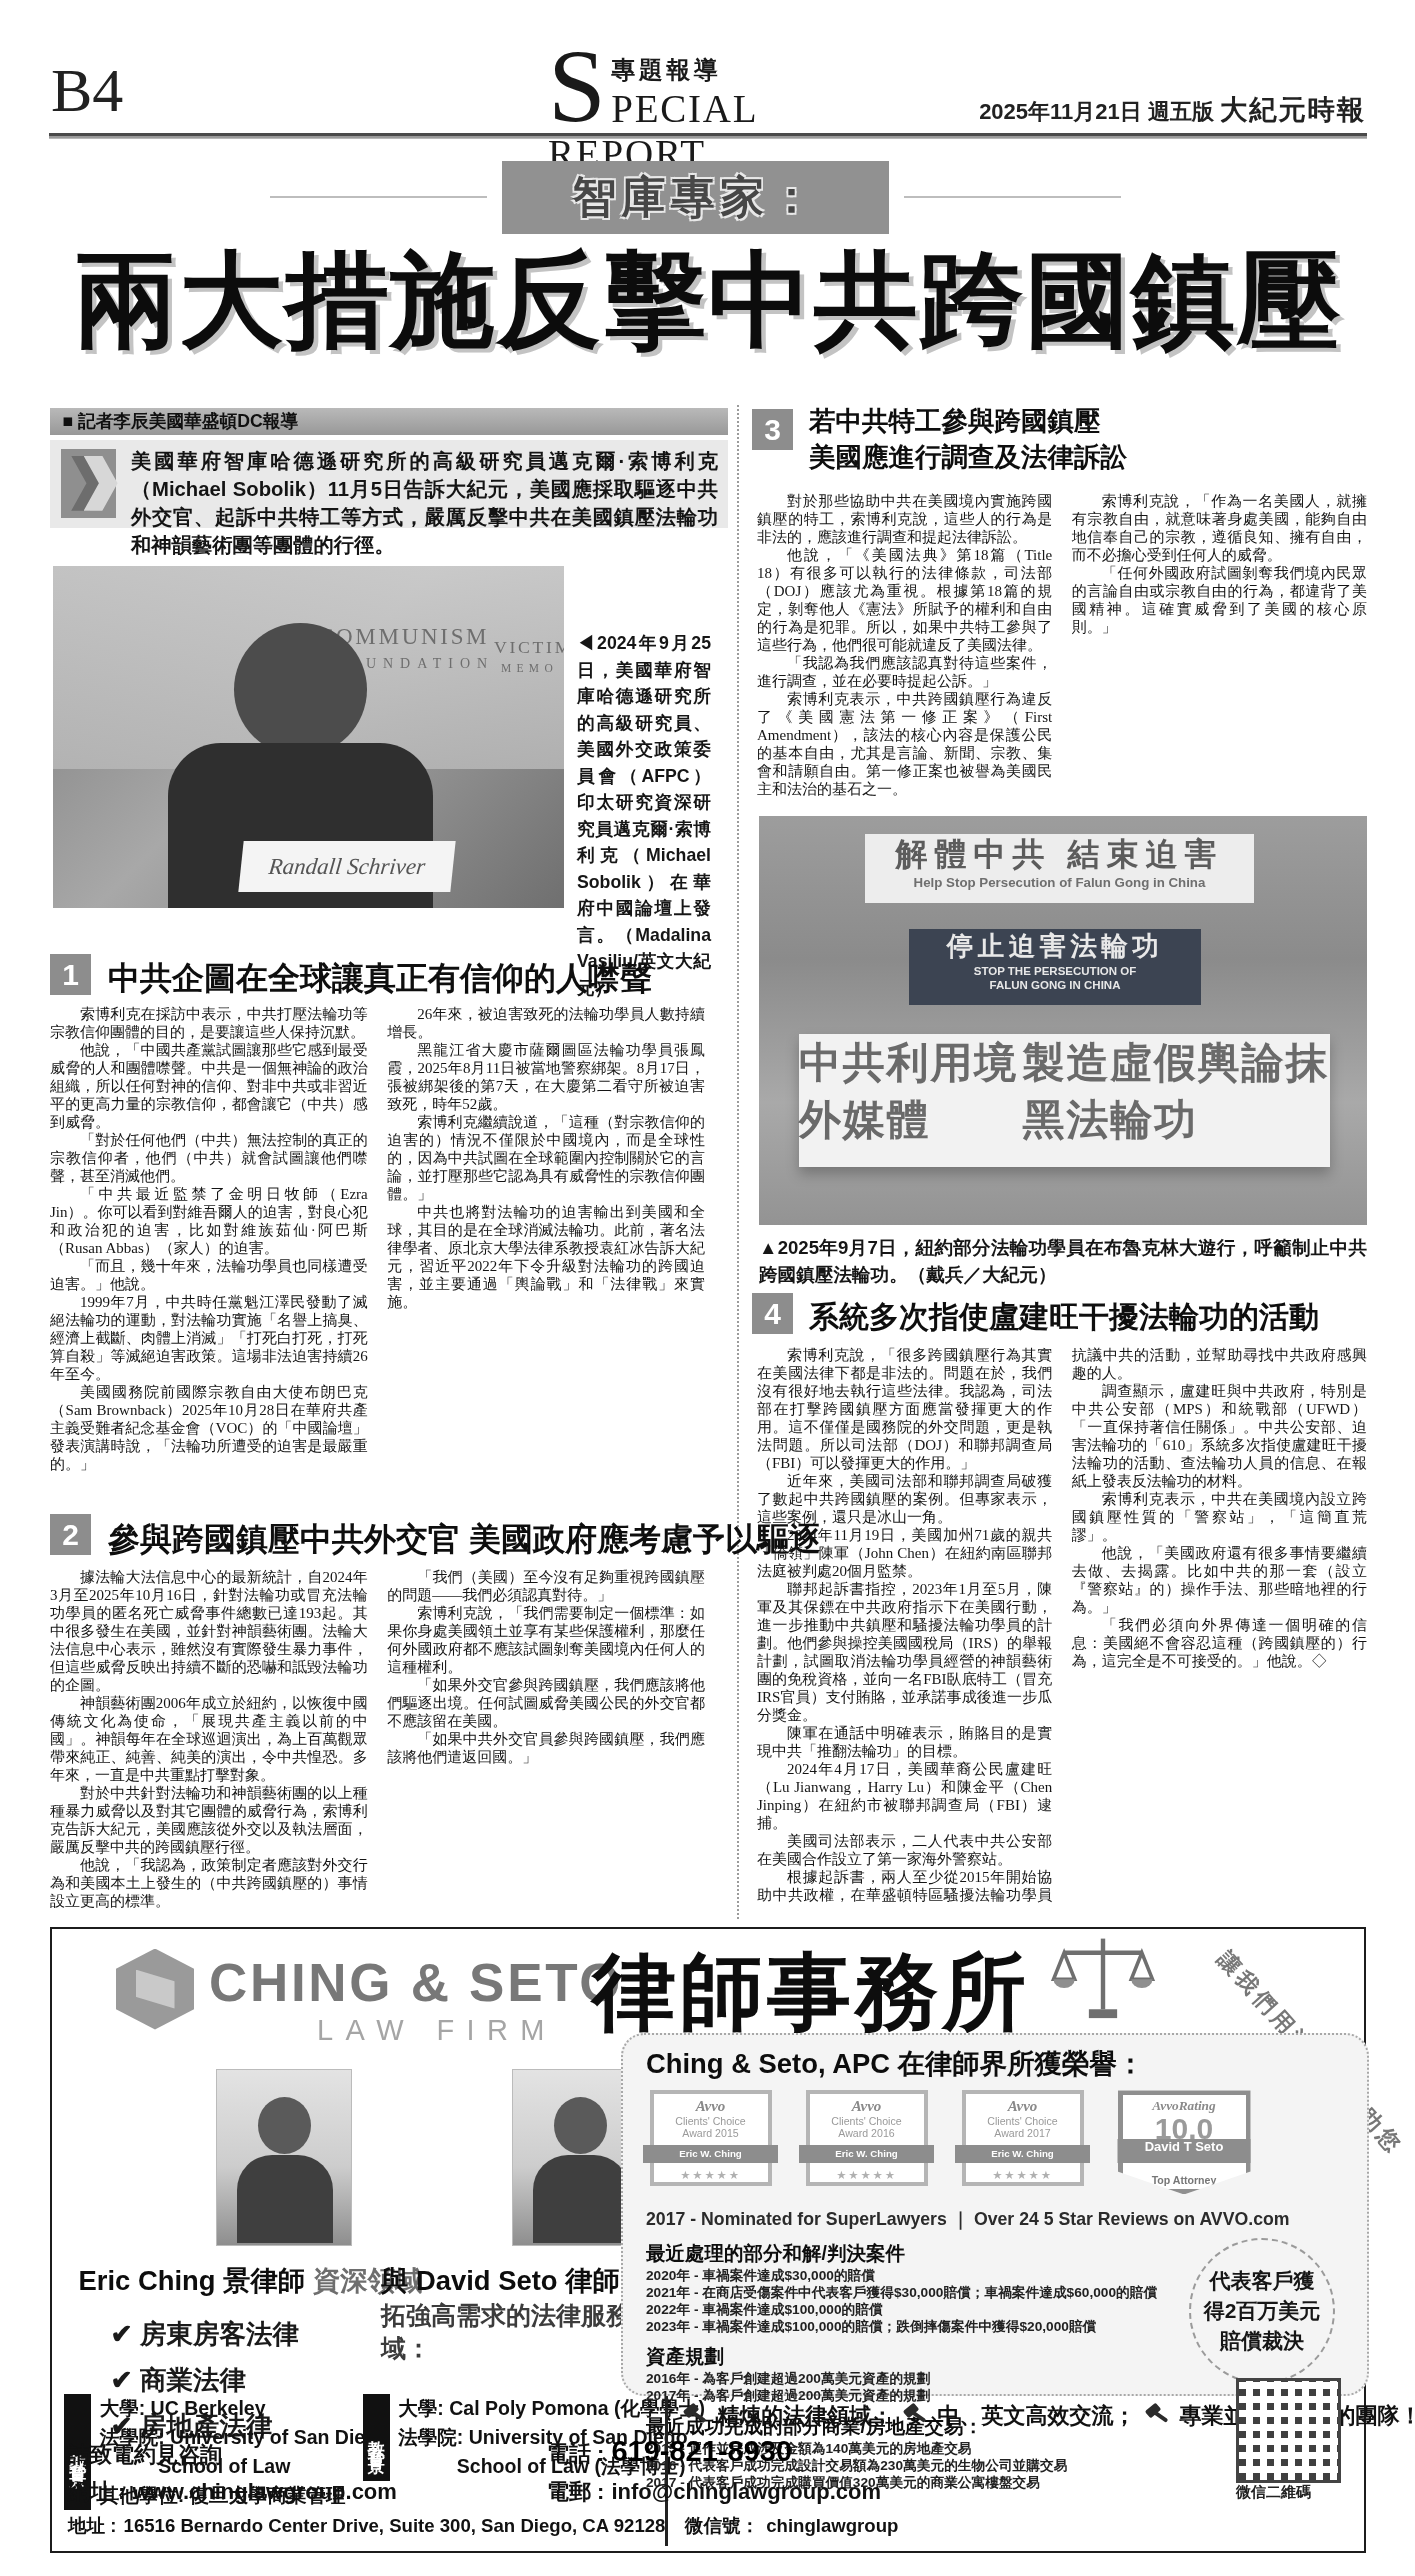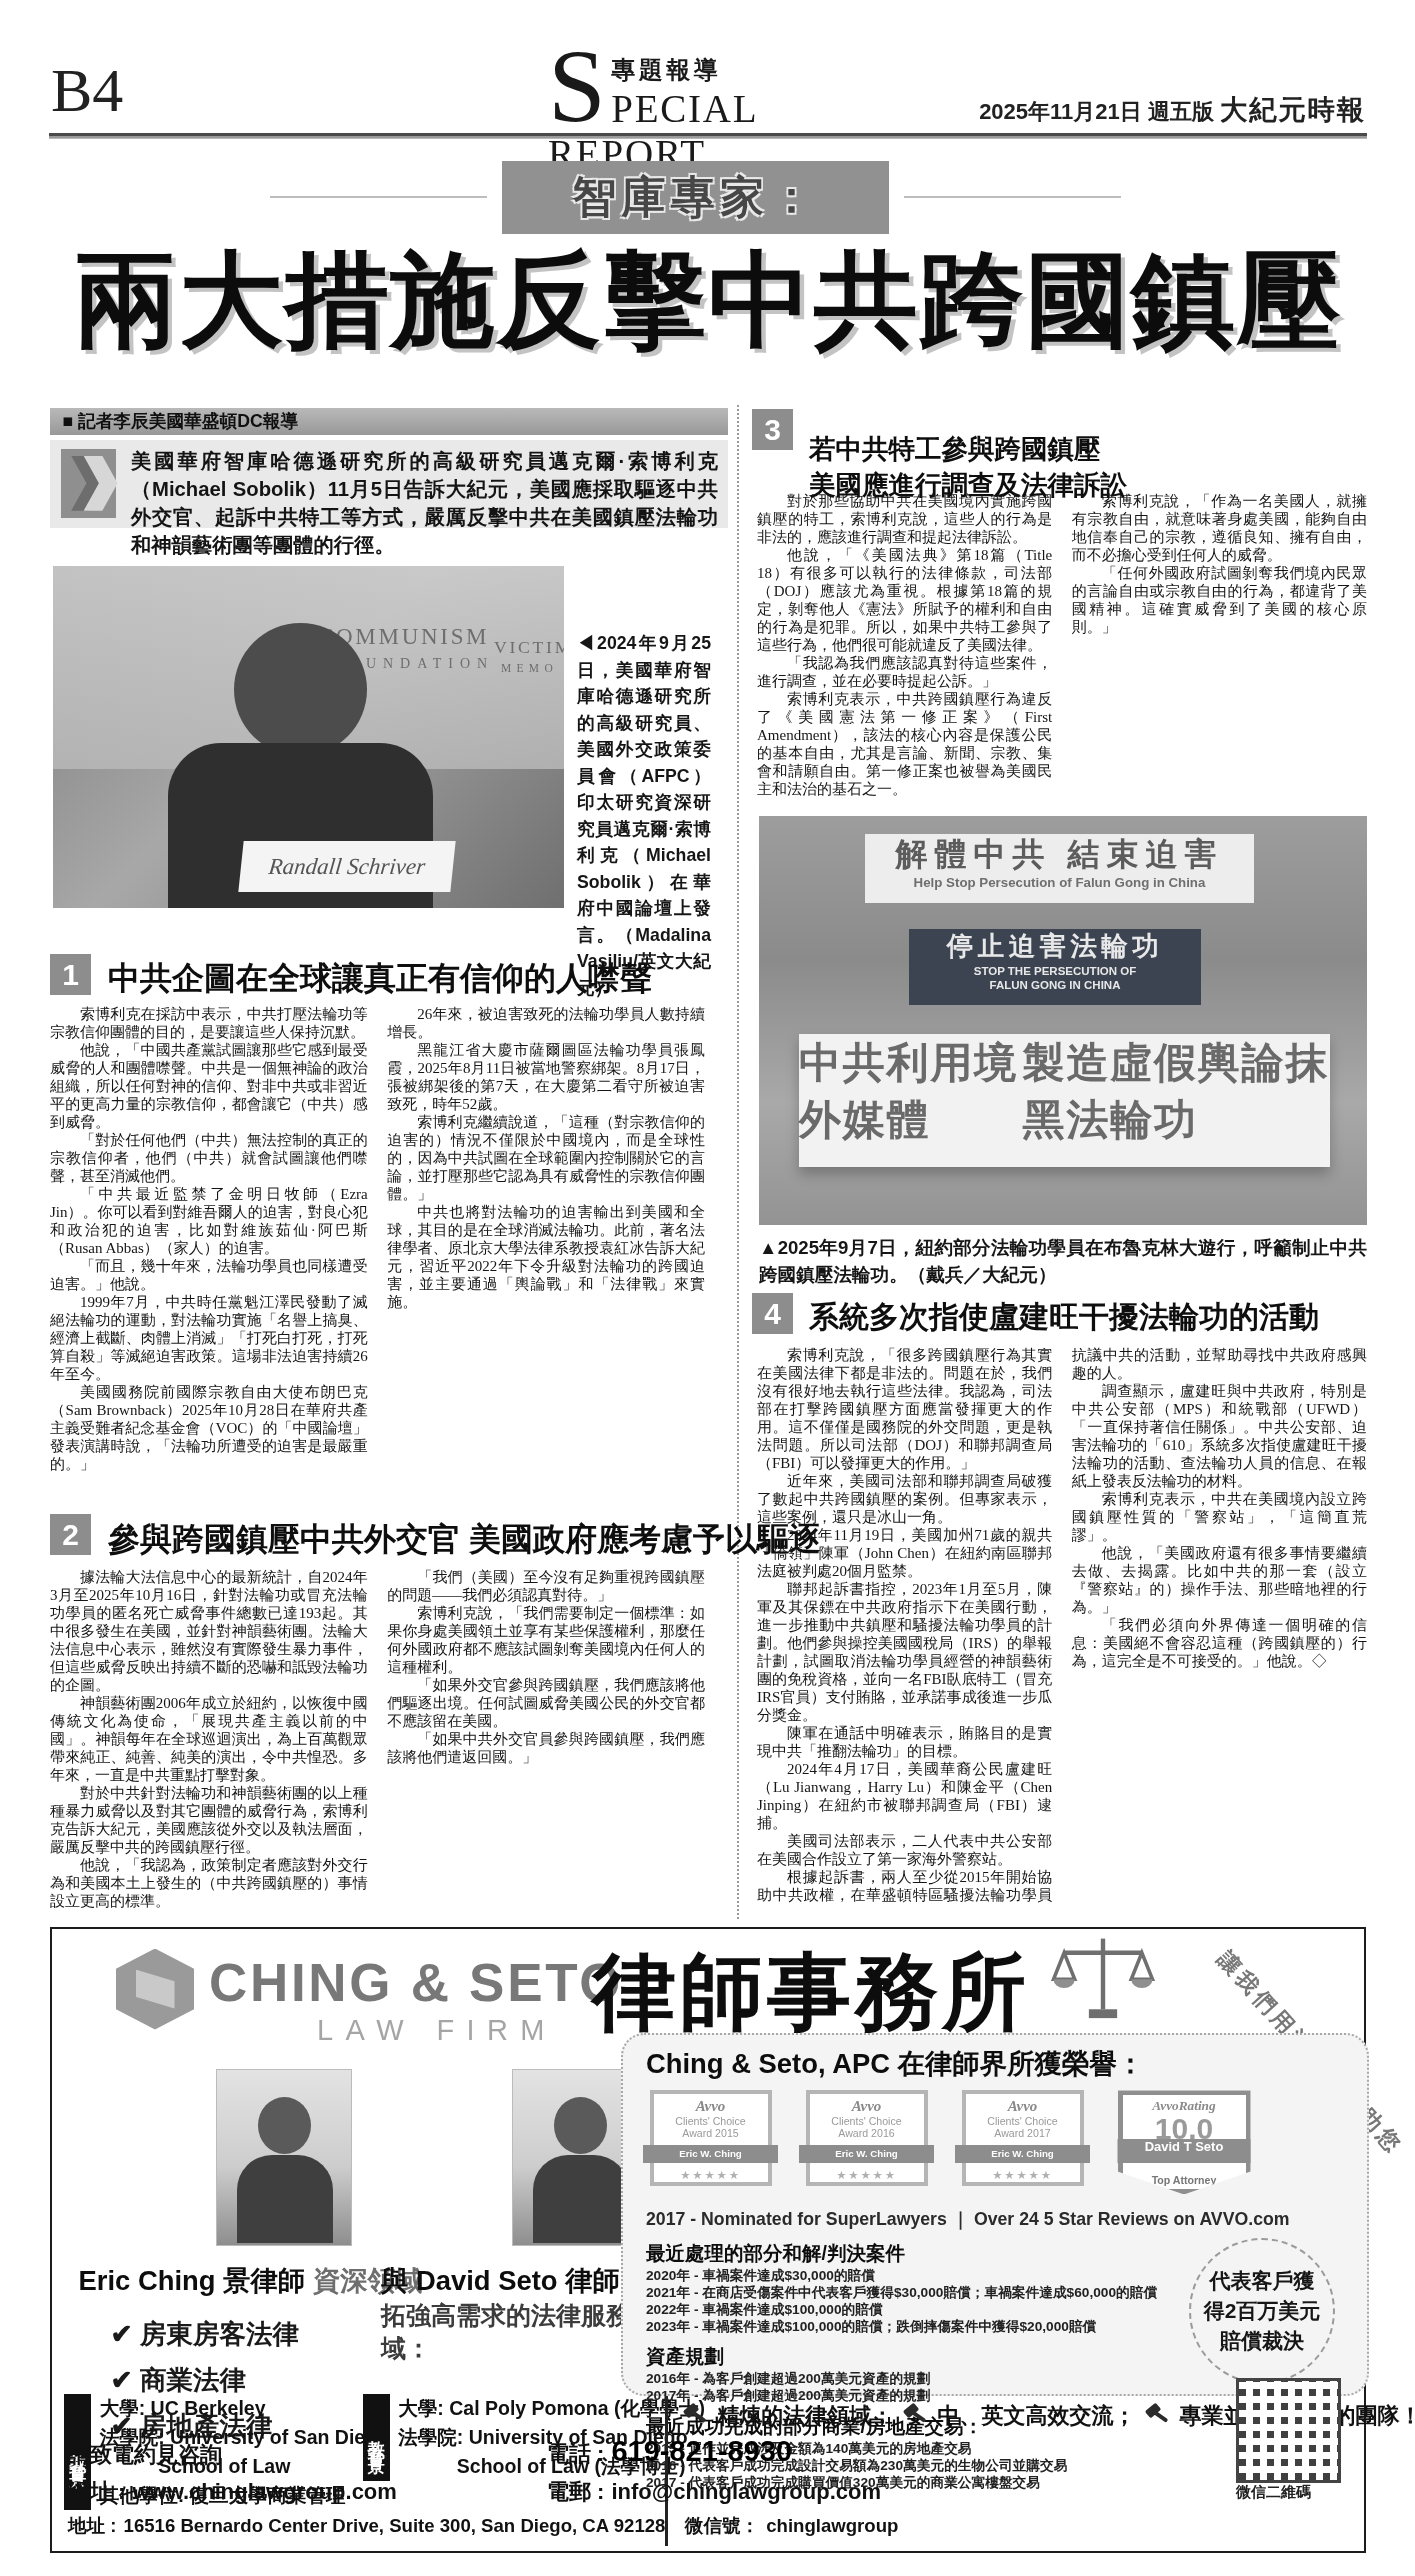--- a/index.html
+++ b/index.html
@@ -54,21 +54,21 @@
   .p2-mid .zh{font-size:26.5px;font-weight:900;letter-spacing:4.4px;line-height:35px;}
   .p2-mid .en{font-size:11.5px;font-weight:bold;line-height:14px;}
   .p2-big{position:absolute;left:40px;top:218px;width:531px;height:133px;background:#f2f2f2;
           box-shadow:0 7px 12.4px rgba(0,0,0,.25);display:flex;flex-direction:row;justify-content:center;text-align:left;}
   .p2-big div{font-size:42px;font-weight:900;color:#6a6a6a;line-height:57px;letter-spacing:1.8px;}
   .caption2{left:759px;top:1234px;width:608px;font-size:18.6px;font-weight:bold;line-height:27.4px;text-align:justify;color:#161616;}
   
   .badge{width:41px;height:41px;background:#8d8d8d;color:#fff;font-size:30px;font-weight:900;
          display:flex;align-items:center;justify-content:center;}
   .sec-title{font-size:32px;font-weight:900;color:#0e0e0e;white-space:nowrap;}
-  .sec-title3{font-size:26.5px;font-weight:900;color:#0e0e0e;line-height:36px;white-space:nowrap;margin-top:28px;}
+  .sec-title3{font-size:26.5px;font-weight:900;color:#0e0e0e;line-height:36px;white-space:nowrap;}
   .body{font-family:"Liberation Serif",serif;font-size:15px;line-height:18px;text-align:justify;
         color:#151515;column-count:2;column-gap:19.5px;column-fill:auto;overflow:hidden;}
   .body p{margin:0;text-indent:2em;}
   .divider-dotted{left:737px;top:405px;width:0;height:1514px;border-left:2.7px dotted #9b9b9b;}
   
   .ad{left:50px;top:1927px;width:1316px;height:626px;border:2.7px solid #1c1c1c;box-sizing:border-box;background:#fff;}
   .cube{position:absolute;left:64px;top:19.5px;width:78px;height:81px;background:#9a9a9a;
         clip-path:polygon(50% 0,100% 25%,100% 75%,50% 100%,0 75%,0 25%);}
   .cube:before{content:"";position:absolute;left:19.5px;top:21px;width:39px;height:39px;background:#c9c9c9;
         clip-path:polygon(0 0,100% 30%,100% 100%,0 70%);}

